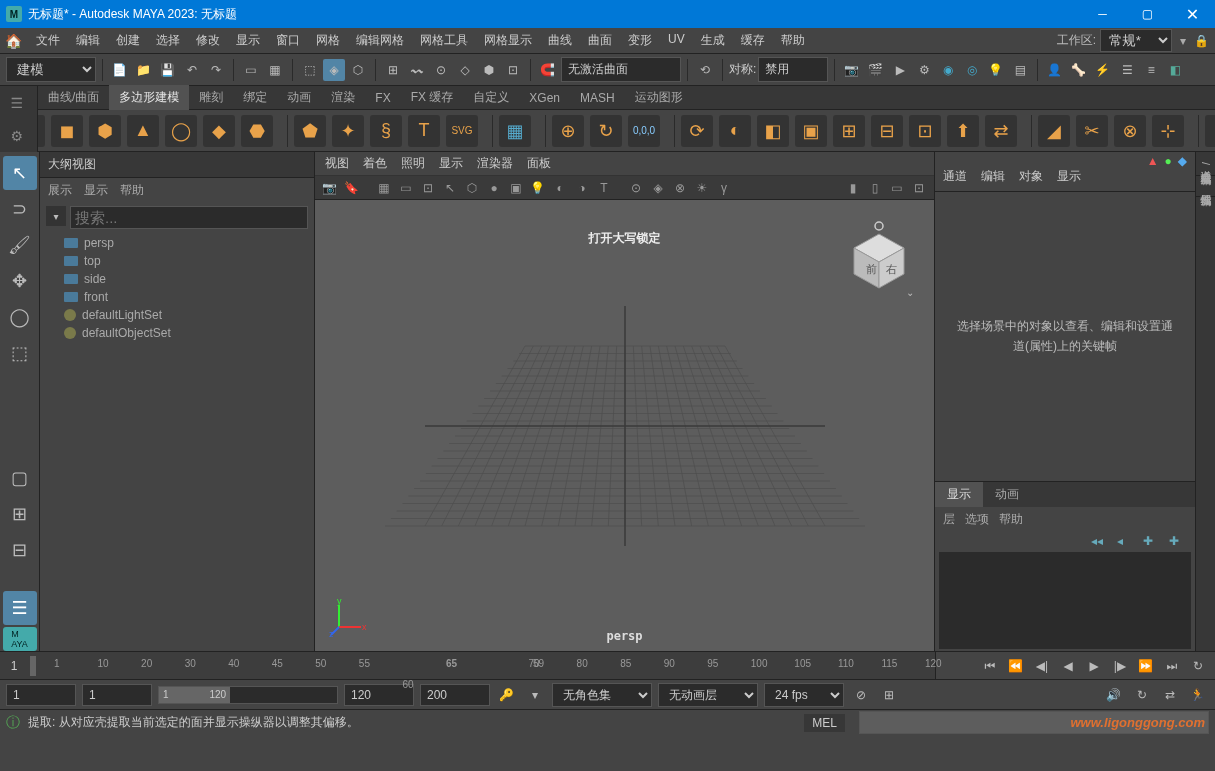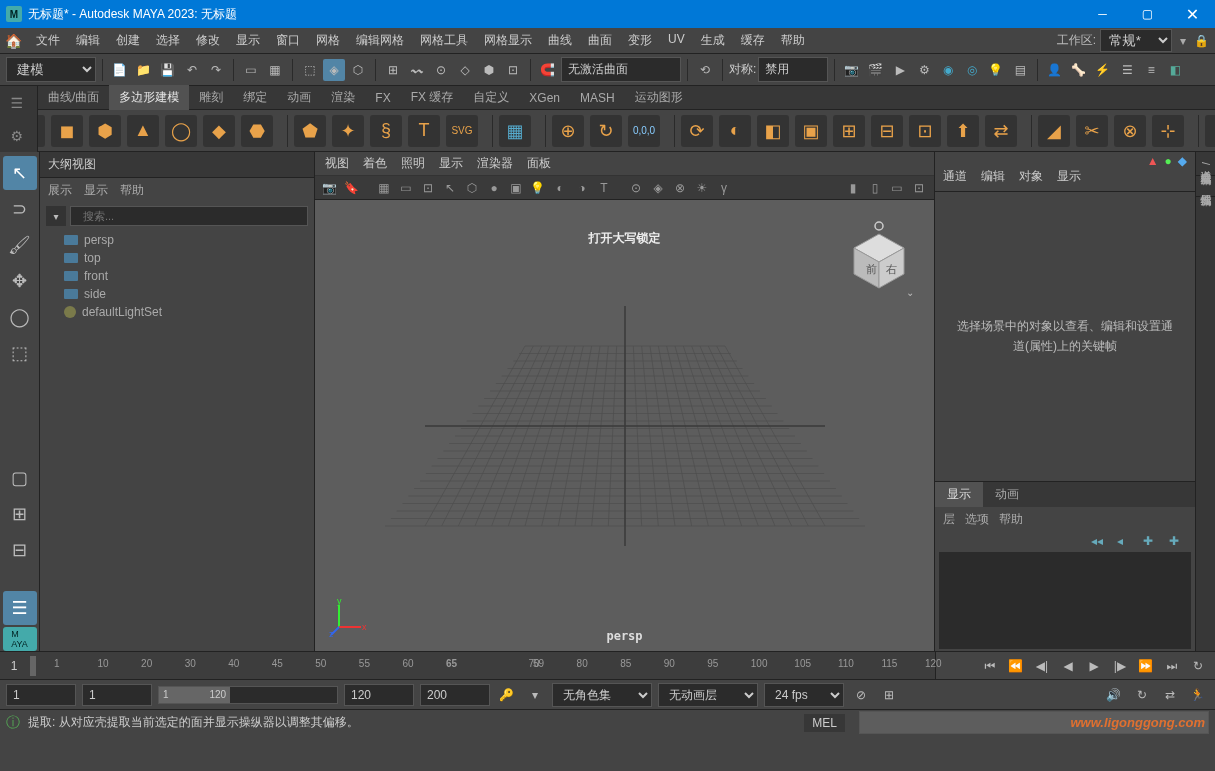--- a/index.html
+++ b/index.html
@@ -30,21 +30,21 @@
 .left-tools { width: 40px; background: #444; border-right: 1px solid #222; display: flex; flex-direction: column; align-items: center; padding-top: 4px; gap: 2px; }
 .left-tools .ltool { width: 34px; height: 34px; display: flex; align-items: center; justify-content: center; cursor: pointer; border-radius: 3px; font-size: 18px; color: #bbb; }
 .left-tools .ltool.active { background: #5285a6; color: #fff; }
 .left-tools .spacer { flex: 1; }
 .outliner { width: 275px; background: #444; border-right: 1px solid #222; display: flex; flex-direction: column; }
 .outliner .ohdr { background: #373737; padding: 4px 8px; color: #ccc; font-size: 12px; border-bottom: 1px solid #222; }
 .outliner .omenu { display: flex; gap: 12px; padding: 4px 8px; color: #aaa; font-size: 12px; }
 .outliner .omenu span { cursor: pointer; }
 .outliner .osearch { display: flex; padding: 3px 6px; gap: 4px; }
 .outliner .osearch .sbtn { width: 20px; height: 20px; background: #333; display: flex; align-items: center; justify-content: center; cursor: pointer; font-size: 10px; }
-.outliner .osearch input { flex: 1; background: #2b2b2b; border: 1px solid #555; color: #ccc; padding: 2px 12px; font-size: 11px; }
+.outliner .osearch input { flex: 1; background: #2b2b2b; border: 1px solid #555; color: #ccc; padding: 2px 4px; font-size: 15px; }
 .outliner .otree { flex: 1; padding: 2px 0; overflow: auto; }
 .outliner .onode { padding: 2px 8px 2px 24px; color: #aaa; cursor: pointer; display: flex; align-items: center; gap: 6px; font-size: 12px; }
 .outliner .onode .nicon { width: 14px; height: 10px; background: #4a7a9a; border-radius: 1px; }
 .outliner .onode .nicon.set { background: #7a7a4a; border-radius: 50%; width: 12px; height: 12px; }
 .viewport { flex: 1; background: #444; display: flex; flex-direction: column; border-right: 1px solid #222; }
 .viewport .vmenu { height: 24px; display: flex; align-items: center; gap: 14px; padding: 0 10px; color: #ccc; background: #444; border-bottom: 1px solid #333; }
 .viewport .vmenu span { cursor: pointer; }
 .viewport .vtools { height: 24px; display: flex; align-items: center; gap: 4px; padding: 0 6px; background: #3a3a3a; border-bottom: 1px solid #222; }
 .viewport .vtools .vt { width: 18px; height: 18px; color: #999; cursor: pointer; font-size: 12px; display: flex; align-items: center; justify-content: center; }
 .viewport .vview { flex: 1; background: #5d5d5d; position: relative; overflow: hidden; }
@@ -285,29 +285,33 @@
         <div class="onode">
           <span class="nicon"></span>
           <span>persp</span>
         </div>
         <div class="onode">
           <span class="nicon"></span>
           <span>top</span>
         </div>
         <div class="onode">
           <span class="nicon"></span>
-          <span>front</span>
+          <span>side</span>
         </div>
         <div class="onode">
           <span class="nicon"></span>
-          <span>side</span>
+          <span>front</span>
         </div>
         <div class="onode">
           <span class="nicon set"></span>
           <span>defaultLightSet</span>
+        </div>
+        <div class="onode">
+          <span class="nicon set"></span>
+          <span>defaultObjectSet</span>
         </div>
       </div>
   </div>
 
   <div class="viewport">
     <div class="vmenu" id="vmenu">
         <span>视图</span>
         <span>着色</span>
         <span>照明</span>
         <span>显示</span>
@@ -473,21 +477,21 @@
       <div class="frame"></div>
       <div class="ticks" id="tlticks">
           <span class="tick" style="left: 0%;">1</span>
           <span class="tick" style="left: 5%;">10</span>
           <span class="tick" style="left: 10%;">20</span>
           <span class="tick" style="left: 15%;">30</span>
           <span class="tick" style="left: 20%;">40</span>
           <span class="tick" style="left: 25%;">45</span>
           <span class="tick" style="left: 30%;">50</span>
           <span class="tick" style="left: 35%;">55</span>
-          <span class="tick" style="left: 40%;">60</span>
+          <span class="tick" style="left: 40%; margin-top: 21px;">60</span>
           <span class="tick" style="left: 45%; font-weight: bold;">65</span>
           <span class="tick" style="left: 50%; margin-left: 39px;">70</span>
           <span class="tick" style="left: 55%;">59</span>
           <span class="tick" style="left: 60%;">80</span>
           <span class="tick" style="left: 65%;">85</span>
           <span class="tick" style="left: 70%;">90</span>
           <span class="tick" style="left: 75%;">95</span>
           <span class="tick" style="left: 80%;">100</span>
           <span class="tick" style="left: 85%;">105</span>
           <span class="tick" style="left: 90%;">110</span>

